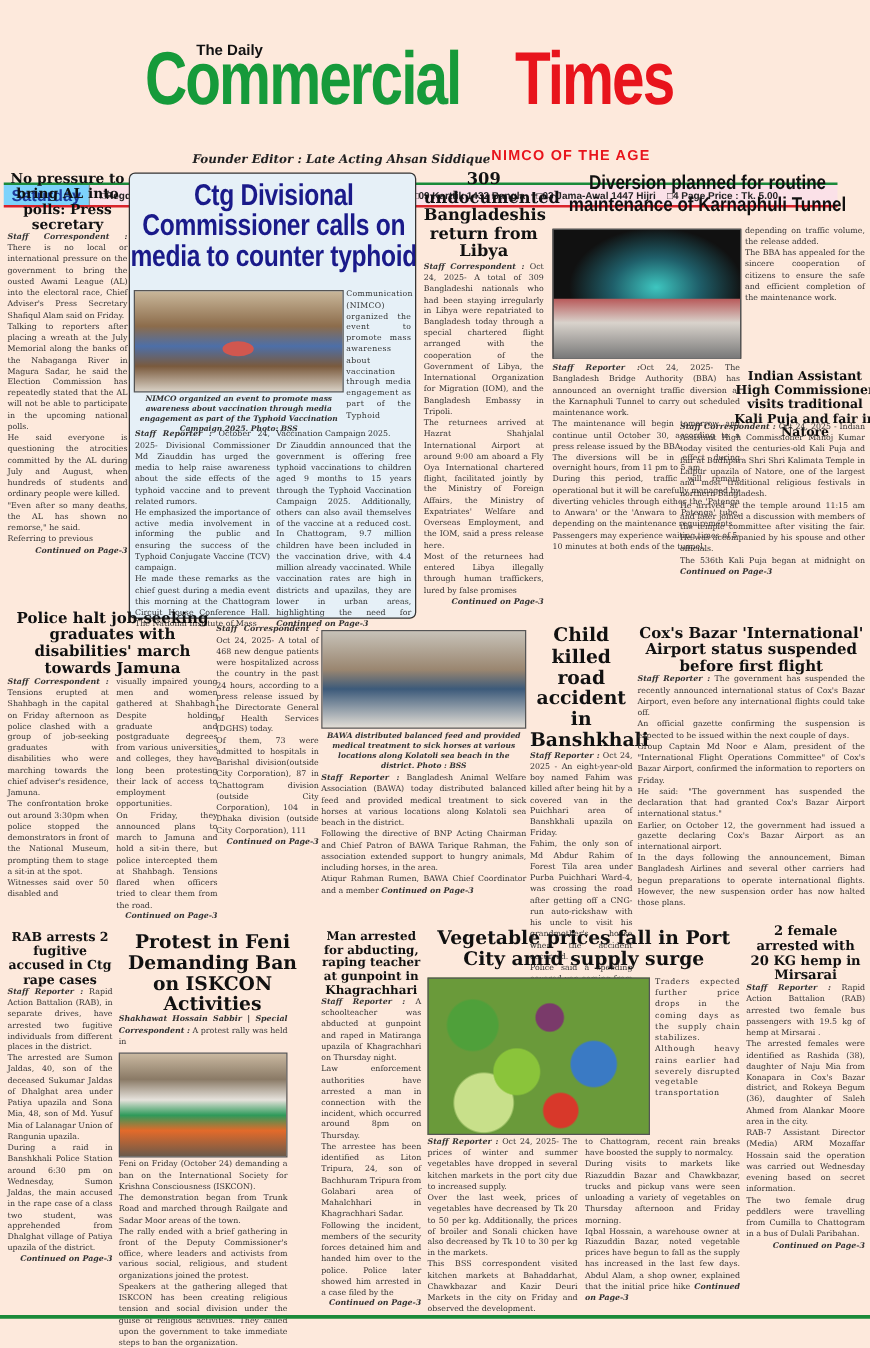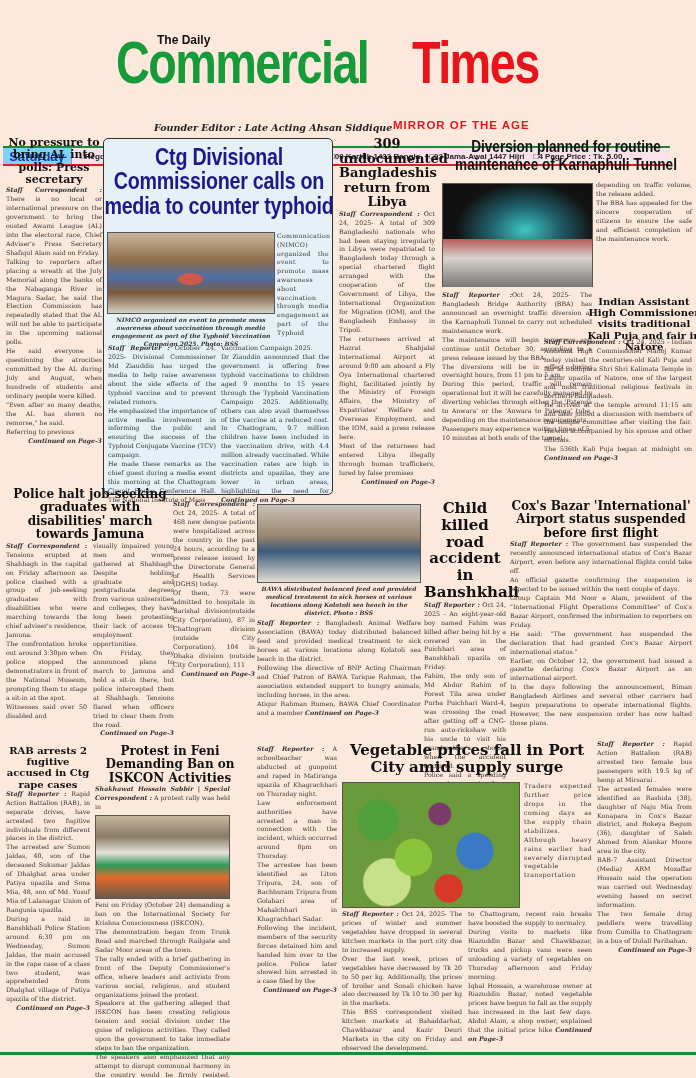--- a/index.html
+++ b/index.html
@@ -28,21 +28,21 @@
 .bottom-rule{left:0;top:1052px;width:696px;height:3px;background:#1a8a3a}
 </style>
 </head>
 <body>
 
 <div class="abs masthead">
   <div class="abs thedaily">The Daily</div>
   <div class="abs title-green">Commercial</div>
   <div class="abs title-red">Times</div>
   <div class="abs founder">Founder Editor : Late Acting Ahsan Siddique</div>
-  <div class="abs mirror">MIRROR OF THE AGE</div>
+  <div class="abs mirror">NIMCO OF THE AGE</div>
 </div>
 
 <div class="abs infobar">
   <div class="day">Saturday</div>
   <div class="meta">
     <span>Regd. No. CHA : 525</span>
     <span>VOL. XIIV,  NO. 191</span>
     <span>25 October 2025</span>
     <span>09 Karttik 1432 Bangla</span>
     <span>03 Jama-Awal 1447 Hijri</span>
@@ -179,35 +179,36 @@
   <div class="head" style="font-size:10px">RAB arrests 2 fugitive accused in Ctg rape cases</div>
   <div class="body">
     <p><span class="by">Staff Reporter :</span> <span>Rapid Action Battalion (RAB), in separate drives, have arrested two fugitive individuals from different places in the district.</span></p>
     <p>The arrested are Sumon Jaldas, 40, son of the deceased Sukumar Jaldas of Dhalghat area under Patiya upazila and Sona Mia, 48, son of Md. Yusuf Mia of Lalanagar Union of Rangunia upazila.</p>
     <p>During a raid in Banshkhali Police Station around 6:30 pm on Wednesday, Sumon Jaldas, the main accused in the rape case of a class two student, was apprehended from Dhalghat village of Patiya upazila of the district.</p>
   </div>
   <div class="cont">Continued on Page-3</div>
 </div>
 
 <div class="abs" style="left:95px;top:745px;width:135px">
-  <div class="head" style="font-size:12px;width:150px">Protest in Feni Demanding Ban on ISKCON Activities</div>
+  <div class="head" style="font-size:15px;width:150px">Protest in Feni Demanding Ban on ISKCON Activities</div>
   <div class="body">
     <p><span class="by">Shakhawat Hossain Sabbir | Special Correspondent :</span> <span>A protest rally was held in</span></p>
   </div>
   <div class="photo" style="margin-top:3px;width:135px;height:84px;background:linear-gradient(180deg,#c9b8a0 0%,#8a7a66 25%,#e6e2dc 45%,#2e9a5a 60%,#e36a2a 75%,#6b5a4a 100%)"></div>
   <div class="body" style="margin-top:2px">
     <p>Feni on Friday (October 24) demanding a ban on the International Society for Krishna Consciousness (ISKCON).</p>
     <p>The demonstration began from Trunk Road and marched through Railgate and Sadar Moor areas of the town.</p>
     <p>The rally ended with a brief gathering in front of the Deputy Commissioner's office, where leaders and activists from various social, religious, and student organizations joined the protest.</p>
     <p>Speakers at the gathering alleged that ISKCON has been creating religious tension and social division under the guise of religious activities. They called upon the government to take immediate steps to ban the organization.</p>
     <p><span>The speakers also emphasized that any attempt to disrupt communal harmony in the country would be firmly resisted. They urged the local administration to remain</span> </p>
   </div>
 </div>
 
 <div class="abs" style="left:257px;top:745px;width:80px">
+  <div class="head" style="font-size:9.5px">Man arrested for abducting, raping teacher at gunpoint in Khagrachhari</div>
   <div class="body">
     <p><span class="by">Staff Reporter :</span> <span>A schoolteacher was abducted at gunpoint and raped in Matiranga upazila of Khagrachhari on Thursday night.</span></p>
     <p>Law enforcement authorities have arrested a man in connection with the incident, which occurred around 8pm on Thursday.</p>
     <p>The arrestee has been identified as Liton Tripura, 24, son of Bachhuram Tripura from Golabari area of Mahalchhari in Khagrachhari Sadar.</p>
     <p>Following the incident, members of the security forces detained him and handed him over to the police. Police later showed him arrested in a case filed by the</p>
   </div>
   <div class="cont">Continued on Page-3</div>
 </div>
 
 <div class="abs" style="left:342px;top:742px;width:250px">
@@ -220,20 +221,21 @@
     <p>This BSS correspondent visited kitchen markets at Bahaddarhat, Chawkbazar and Kazir Deuri Markets in the city on Friday and observed the development.</p>
   </div>
   <div class="abs body" style="left:126px;top:168px;width:124px">
     <p>to Chattogram, recent rain breaks have boosted the supply to normalcy.</p>
     <p>During visits to markets like Riazuddin Bazar and Chawkbazar, trucks and pickup vans were seen unloading a variety of vegetables on Thursday afternoon and Friday morning.</p>
     <p><span>Iqbal Hossain, a warehouse owner at Riazuddin Bazar, noted vegetable prices have begun to fall as the supply has increased in the last few days. Abdul Alam, a shop owner, explained that the initial price hike</span> <span class="by">Continued on Page-3</span></p>
   </div>
 </div>
 
 <div class="abs" style="left:597px;top:740px;width:95px">
+  <div class="head" style="font-size:10.5px">2 female arrested with 20 KG hemp in Mirsarai</div>
   <div class="body">
     <p><span class="by">Staff Reporter :</span> <span>Rapid Action Battalion (RAB) arrested two female bus passengers with 19.5 kg of hemp at Mirsarai .</span></p>
     <p>The arrested females were identified as Rashida (38), daughter of Naju Mia from Konapara in Cox's Bazar district, and Rokeya Begum (36), daughter of Saleh Ahmed from Alankar Moore area in the city.</p>
     <p>RAB-7 Assistant Director (Media) ARM Mozaffar Hossain said the operation was carried out Wednesday evening based on secret information.</p>
     <p>The two female drug peddlers were travelling from Cumilla to Chattogram in a bus of Dulali Paribahan.</p>
   </div>
   <div class="cont">Continued on Page-3</div>
 </div>
 
 <div class="abs bottom-rule"></div>

